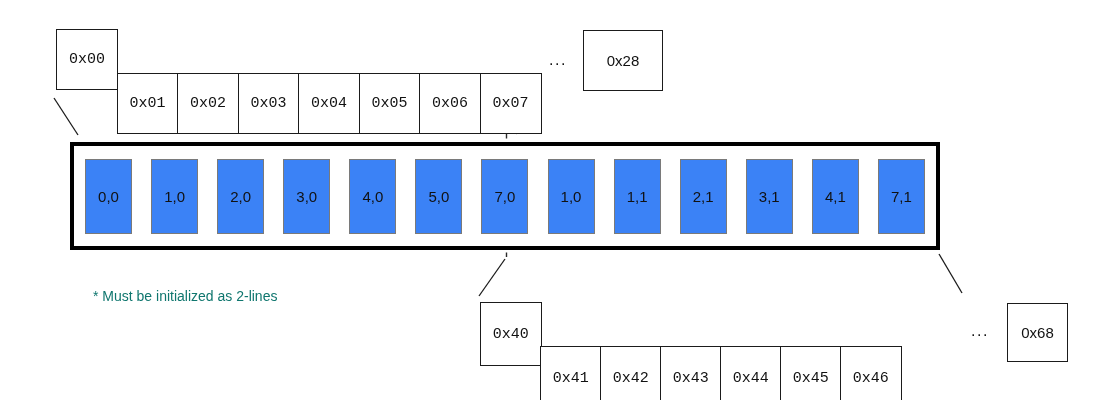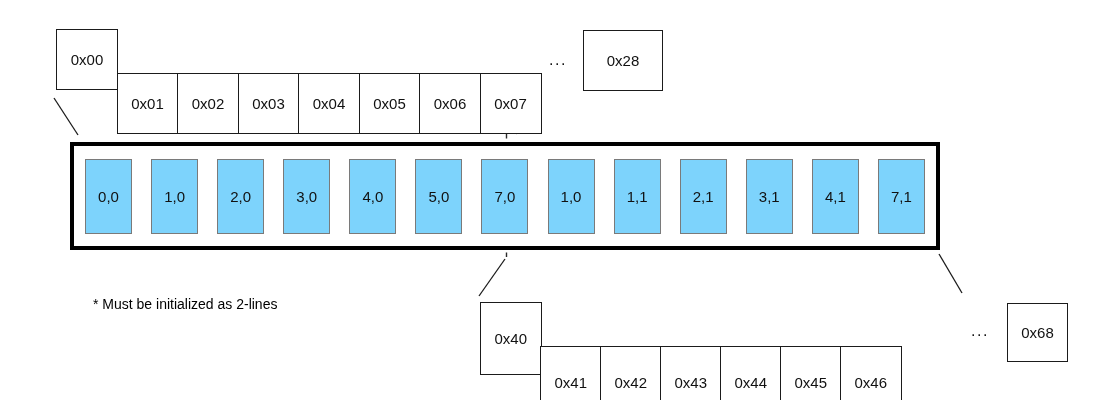--- a/index.html
+++ b/index.html
@@ -18,37 +18,38 @@
   .overlay {
     position: absolute;
     left: 0;
     top: 0;
     pointer-events: none;
   }
   
   .row {
     position: absolute;
     display: flex;
+    font-family: Liberation Mono, monospace;
   }
   .acell {
     box-sizing: border-box;
     border: 1.5px solid #1b1b1b;
     background: #ffffff;
     display: flex;
     align-items: center;
     justify-content: center;
     font-size: 15px;
     color: #111111;
     white-space: nowrap;
   }
   .row .acell + .acell { margin-left: -1.5px; margin-top: 44px; }
   .top-row  { left: 56px;  top: 29px; }
   .top-row .acell { width: 62px; height: 61px; }
   .bottom-row { left: 480px; top: 302px; }
-  .bottom-row .acell { width: 61.5px; height: 73px; }
+  .bottom-row .acell { width: 61.5px; height: 64px; }
   
   .end { position: absolute; }
   .top-end    { left: 583px; top: 30px;  width: 80px; height: 61px; }
   .bottom-end { left: 1007px; top: 303px; width: 61px; height: 59px; }
   
   .ellipsis {
     position: absolute;
     font-size: 16px;
     letter-spacing: 1.5px;
     color: #111111;
@@ -71,34 +72,34 @@
     height: 100%;
     align-items: center;
     justify-content: space-between;
     padding: 0 11px;
   }
   .dcell {
     box-sizing: border-box;
     width: 47px;
     height: 75px;
     border: 1.4px solid #7a7a7a;
-    background: #7dd3fc;
+    background: #3b82f6;
     display: flex;
     align-items: center;
     justify-content: center;
     font-size: 15px;
     color: #111111;
     white-space: nowrap;
   }
   .note {
     position: absolute;
     left: 93px;
-    top: 296px;
+    top: 288px;
     font-size: 14px;
-    color: #000000;
+    color: #0f766e;
     white-space: nowrap;
   }
 </style>
 </head>
 <body>
 
 <div class="canvas">
 
   <svg class="overlay" width="1113" height="400" viewBox="0 0 1113 400">
     <line x1="54" y1="98" x2="78" y2="135" stroke="#1b1b1b" stroke-width="1.3"></line>

